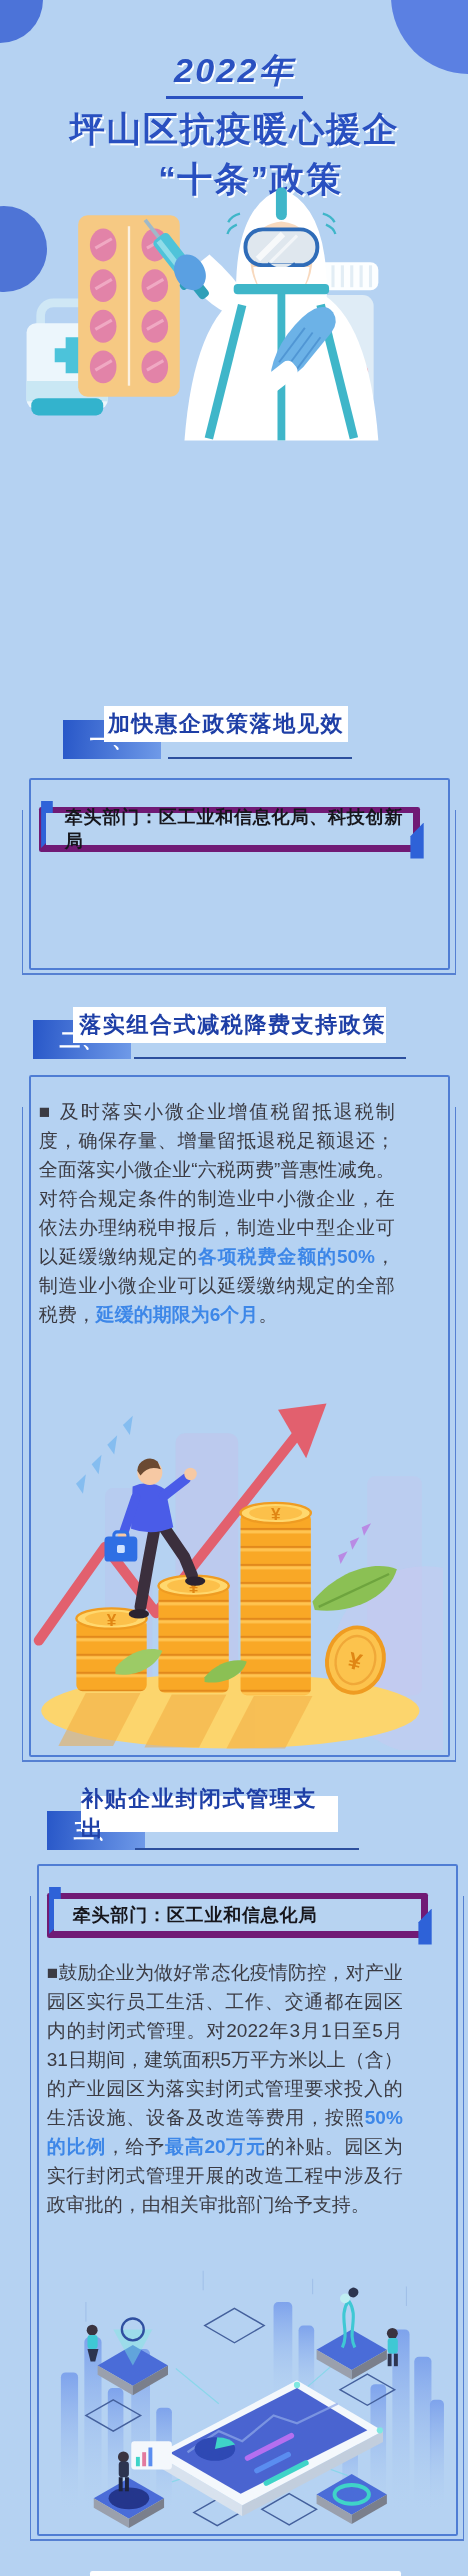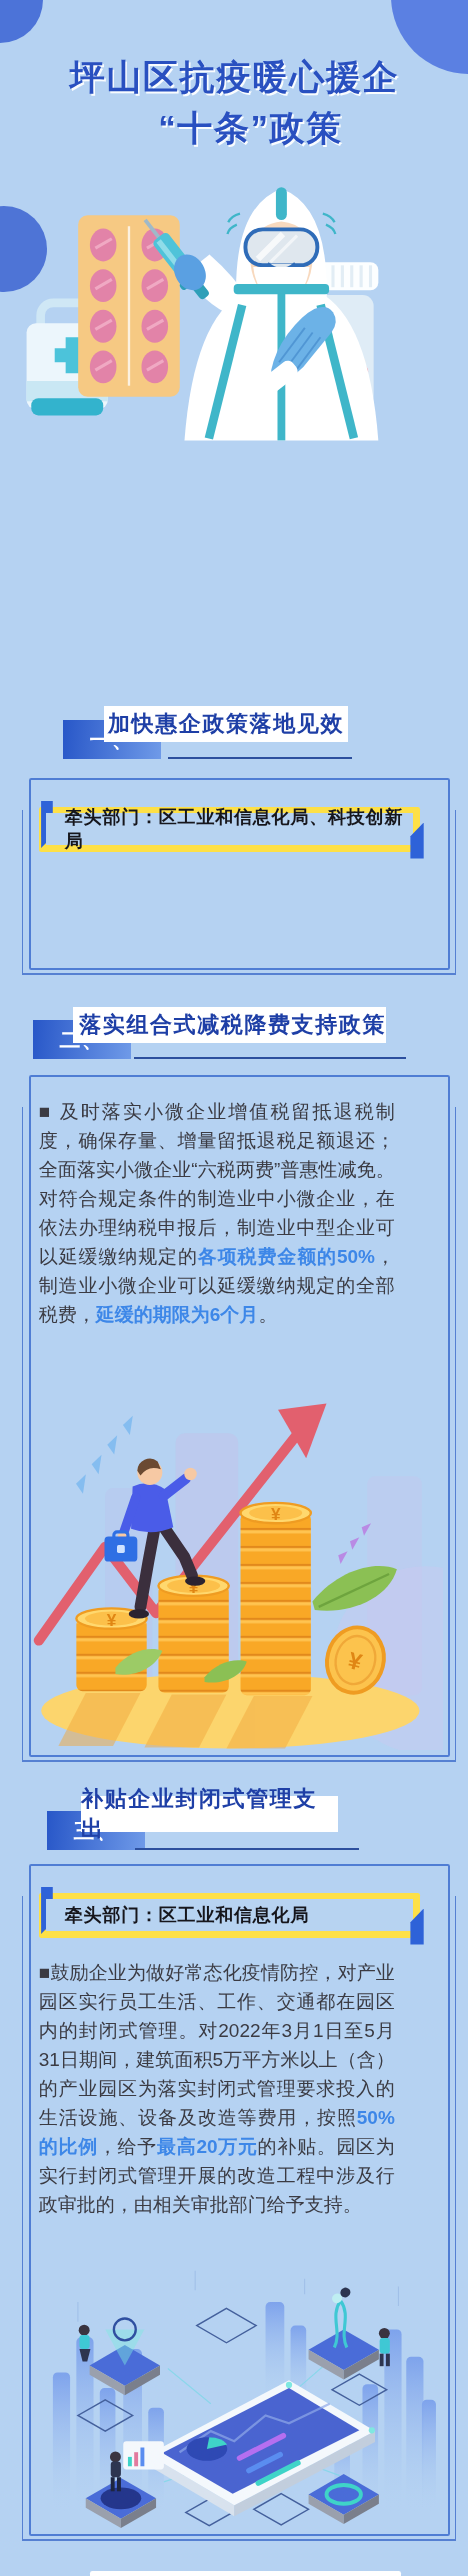--- a/index.html
+++ b/index.html
@@ -48,27 +48,27 @@
   .h2 .sec-underline { left:134px; top:55px; width:272px; }
   .h3 .sec-badge { left:47px; top:17px; }
   .h3 .sec-titlebar { left:81px; top:2.3px; width:257px; }
   .h3 .sec-underline { left:135px; top:54px; width:224px; }
 
   
   .policy-box { position:absolute; left:29px; width:417px;
     border:2.3px solid #4f7dd4; border-radius:2.3px; }
   .box1 { top:778px; height:188px; }
   .box2 { top:1075px; height:678px; }
-  .box3 { top:1864px; height:668px; }
+  .box3 { top:1864px; height:668px;margin-left:8px; }
   .box-outer { position:absolute; left:-8.6px; right:-7.8px; top:30px; bottom:-7px;
     border-left:1.6px solid #5580d2; border-right:1.6px solid #5580d2;
     border-bottom:2.3px solid #5580d2; pointer-events:none; }
 
   .dept-bar { position:relative; margin:26.6px 0 0 7.8px; width:381px; height:45px;
-    background:#fde047; border-radius:2.3px; }
+    background:#701a75; border-radius:2.3px; }
   .dept-inner { position:absolute; left:7px; right:7px; top:6.3px; bottom:6.3px;
     background:#b7d3f1; display:flex; align-items:center; padding-left:19px; }
   .dept-text { font-size:18px; font-weight:bold; color:#16161c; letter-spacing:0.8px; }
   .dept-accent-left { position:absolute; left:2.3px; top:-5.5px; width:11.7px; height:47px;
     background:#2e62d8; clip-path:polygon(0 0,100% 0,100% 75%,0 100%); }
   .dept-accent-right { position:absolute; right:-3.9px; bottom:-7px; width:13.3px; height:36px;
     background:#2e62d8; clip-path:polygon(0 38%,100% 0,100% 100%,0 100%); }
 
   .body-text { margin:20.3px 9.4px 0 7.8px; width:356px;
     font-size:19px; line-height:29px; color:#3b3b43; text-align:justify; }
@@ -83,20 +83,21 @@
 </head>
 <body>
 
 <div class="page">
 
   <div class="circle circle-tl"></div>
   <div class="circle circle-tr"></div>
   <div class="circle circle-left"></div>
 
   <div class="main-title">
+    <div><span class="title-year">2022年</span></div>
     <div class="title-l2">坪山区抗疫暖心援企</div>
     <div class="title-l3">“十条”政策</div>
   </div>
 
   <svg class="art art-medical" viewBox="0 0 600 330">
 
     <g>
       <rect x="52" y="152" width="70" height="46" rx="16" fill="none" stroke="#cfe7f5" stroke-width="11"></rect>
       <rect x="34" y="178" width="104" height="110" rx="12" fill="#ecf6fc"></rect>
       <rect x="34" y="252" width="104" height="26" fill="#c9e7f4"></rect>

